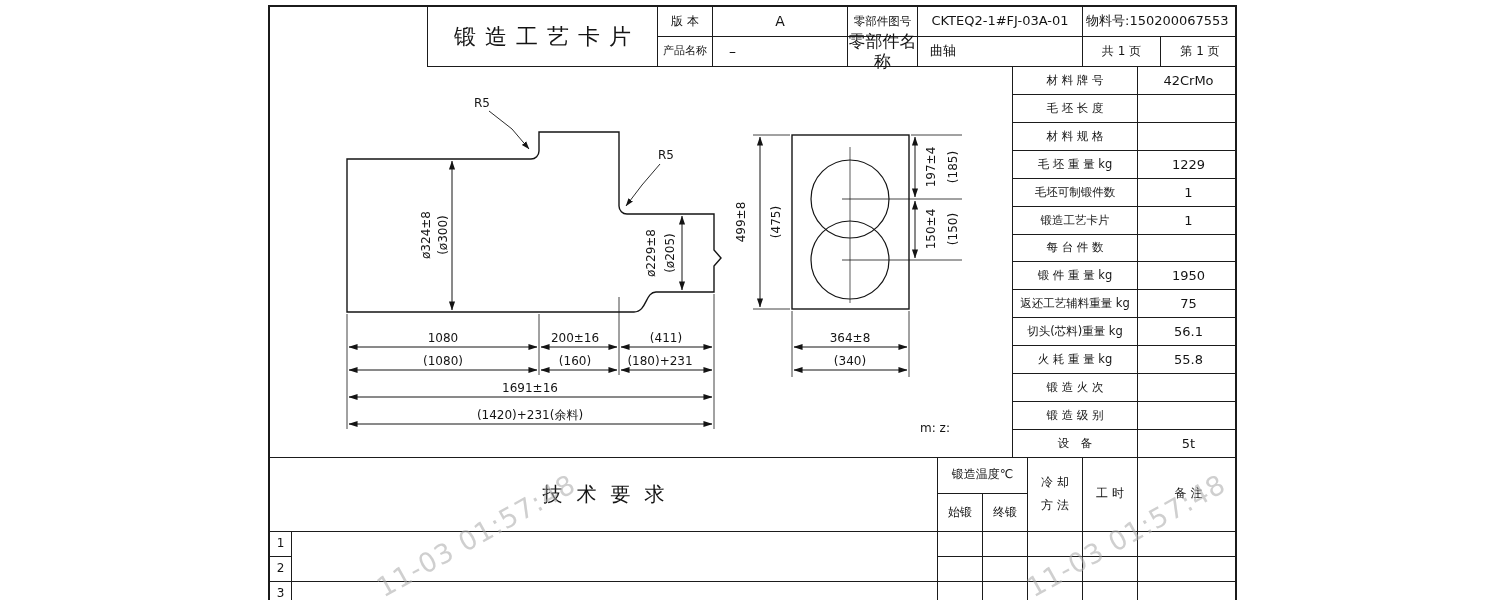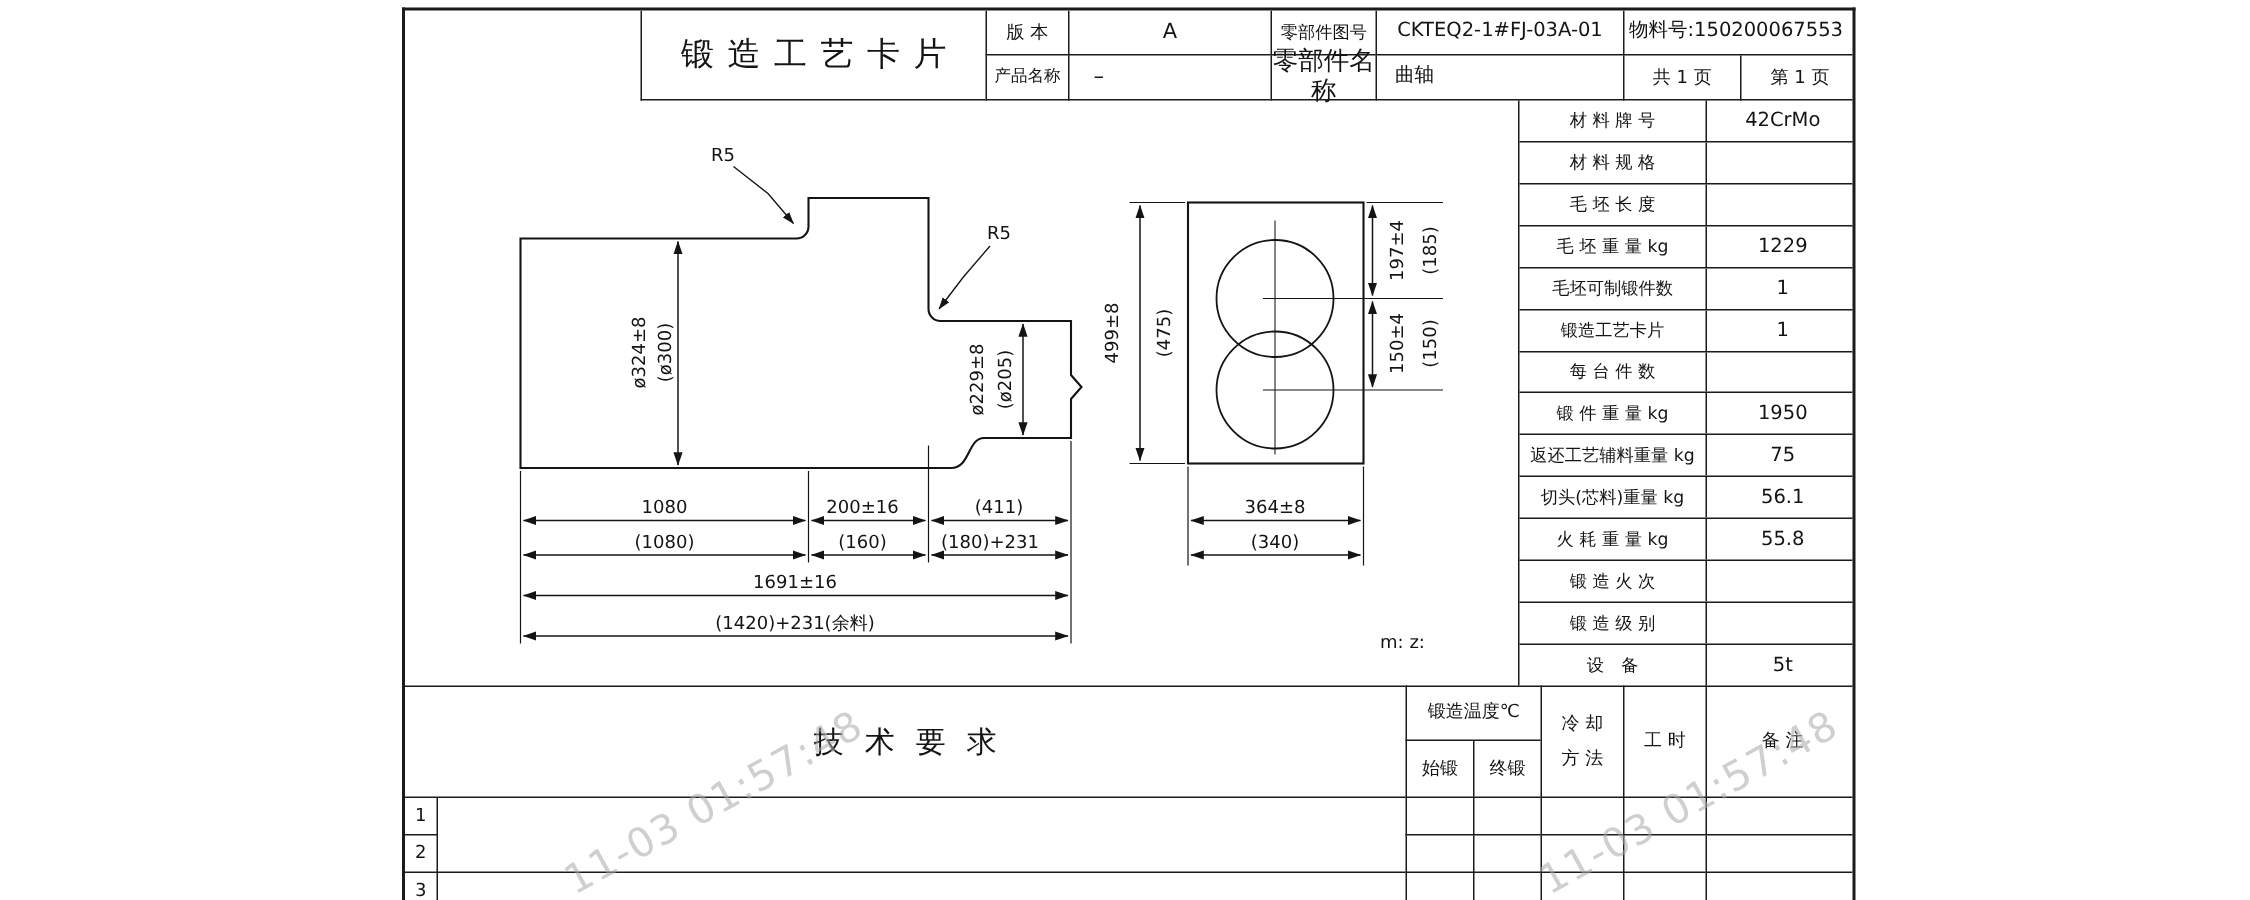--- a/index.html
+++ b/index.html
@@ -46,25 +46,25 @@
   <div class="cell bl bb al" style="left:647px;top:30px;width:165px;height:30px;padding-left:12px;font-size:13px">曲轴</div>
   <div class="cell bl bb" style="left:812px;top:30px;width:78px;height:30px">共 1 页</div>
   <div class="cell bl bb" style="left:890px;top:30px;width:79px;height:30px">第 1 页</div>
 
   <div class="mtable">
     <div class="mt-row">
         <div class="mt-label">材 料 牌 号</div>
         <div class="mt-value">42CrMo</div>
       </div>
     <div class="mt-row">
+        <div class="mt-label">毛 坯 长 度</div>
+        <div class="mt-value"></div>
+      </div>
+    <div class="mt-row">
         <div class="mt-label">材 料 规 格</div>
-        <div class="mt-value"></div>
-      </div>
-    <div class="mt-row">
-        <div class="mt-label">毛 坯 长 度</div>
         <div class="mt-value"></div>
       </div>
     <div class="mt-row">
         <div class="mt-label">毛 坯 重 量 kg</div>
         <div class="mt-value">1229</div>
       </div>
     <div class="mt-row">
         <div class="mt-label">毛坯可制锻件数</div>
         <div class="mt-value">1</div>
       </div>

